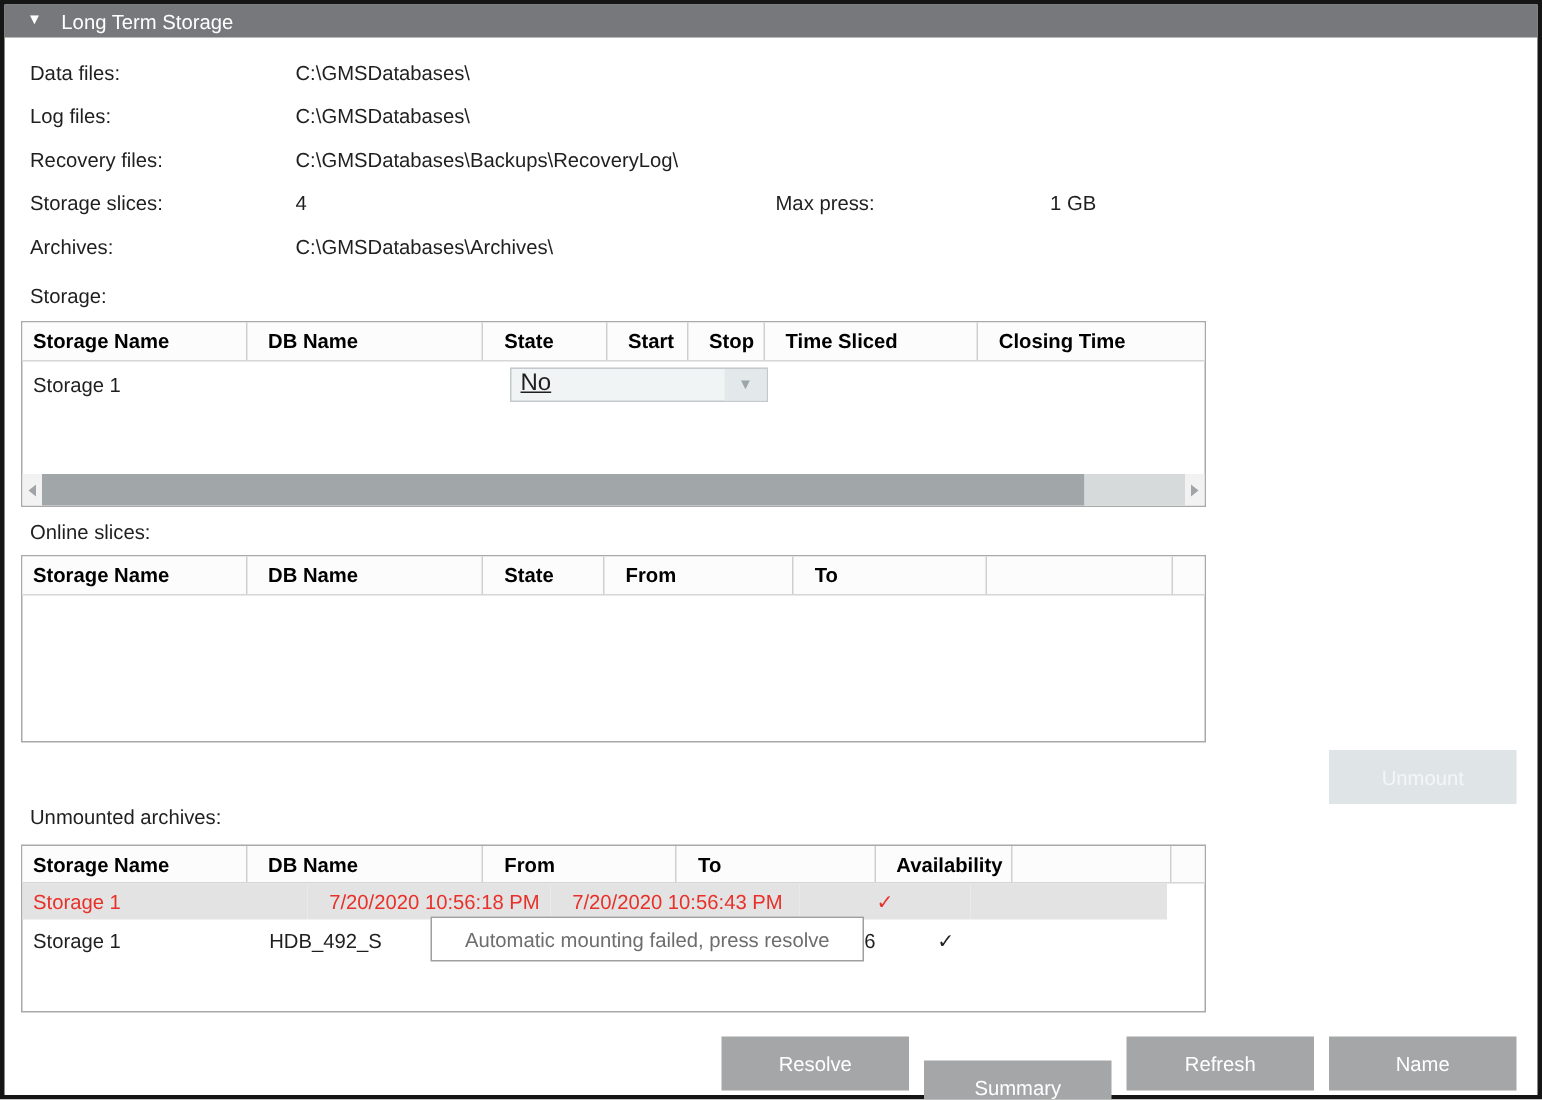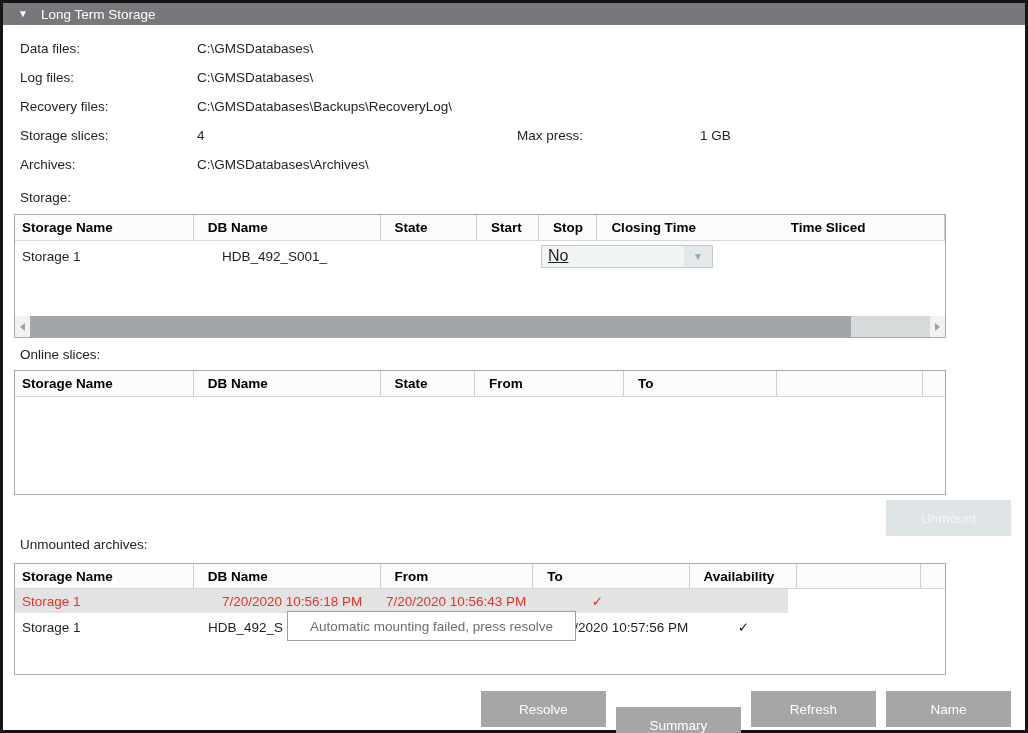--- a/index.html
+++ b/index.html
@@ -15,21 +15,21 @@
     background:var(--title-bg,#77787b); color:#fff;
     display:flex; align-items:center; font-size:13.5px;
   }
   .titlebar .tri { margin-left:15px; font-size:10px; line-height:1; }
   .titlebar .title { margin-left:13px; }
 
   .lbl { position:absolute; font-size:13.5px; color:#1f1f1f; white-space:nowrap; }
   .val { position:absolute; font-size:13.5px; color:#1f1f1f; white-space:nowrap; }
 
   .tbl {
-    position:absolute; left:14px; width:932px; background:#fff;
+    position:absolute; left:14px; width:790px; background:#fff;
     border:1px solid #a9a9a9; font-size:13.5px;
   }
   .thead {
     display:flex; height:26px; background:#fcfcfc;
     border-bottom:1px solid #d6d6d6; font-weight:bold; color:#000;
   }
   .th {
     padding-left:14px; display:flex; align-items:center;
     border-right:1px solid #cfcfcf; overflow:hidden; white-space:nowrap;
   }
@@ -109,26 +109,25 @@
 
   <div class="lbl" style="left:20px; top:190px;">Storage:</div>
 
   <div class="tbl" style="top:214px; height:124px;">
     <div class="thead">
       <div class="th first" style="width:193px;">Storage Name</div>
       <div class="th" style="width:201px;">DB Name</div>
       <div class="th" style="width:103px;">State</div>
       <div class="th" style="width:66px;">Start</div>
       <div class="th" style="width:62px;">Stop</div>
+      <div class="th" style="width:181px;">Time Sliced</div>
       <div class="th last" style="width:193px;">Closing Time</div>
-      <div class="th" style="width:181px;">Time Sliced</div>
     </div>
     <div class="trow">
       <div class="td first" style="width:193px;">Storage 1</div>
-      <div class="td" style="width:201px;">HDB_492_S001_</div>
       <div class="td" style="width:66px;"></div>
       <div class="td" style="width:62px;"></div>
       <div class="td" style="width:181px; padding-left:0;">
         <div class="combo">
           <span class="combo-text">No</span>
           <span class="combo-btn">▼</span>
         </div>
       </div>
       <div class="td" style="width:193px;"></div>
     </div>

